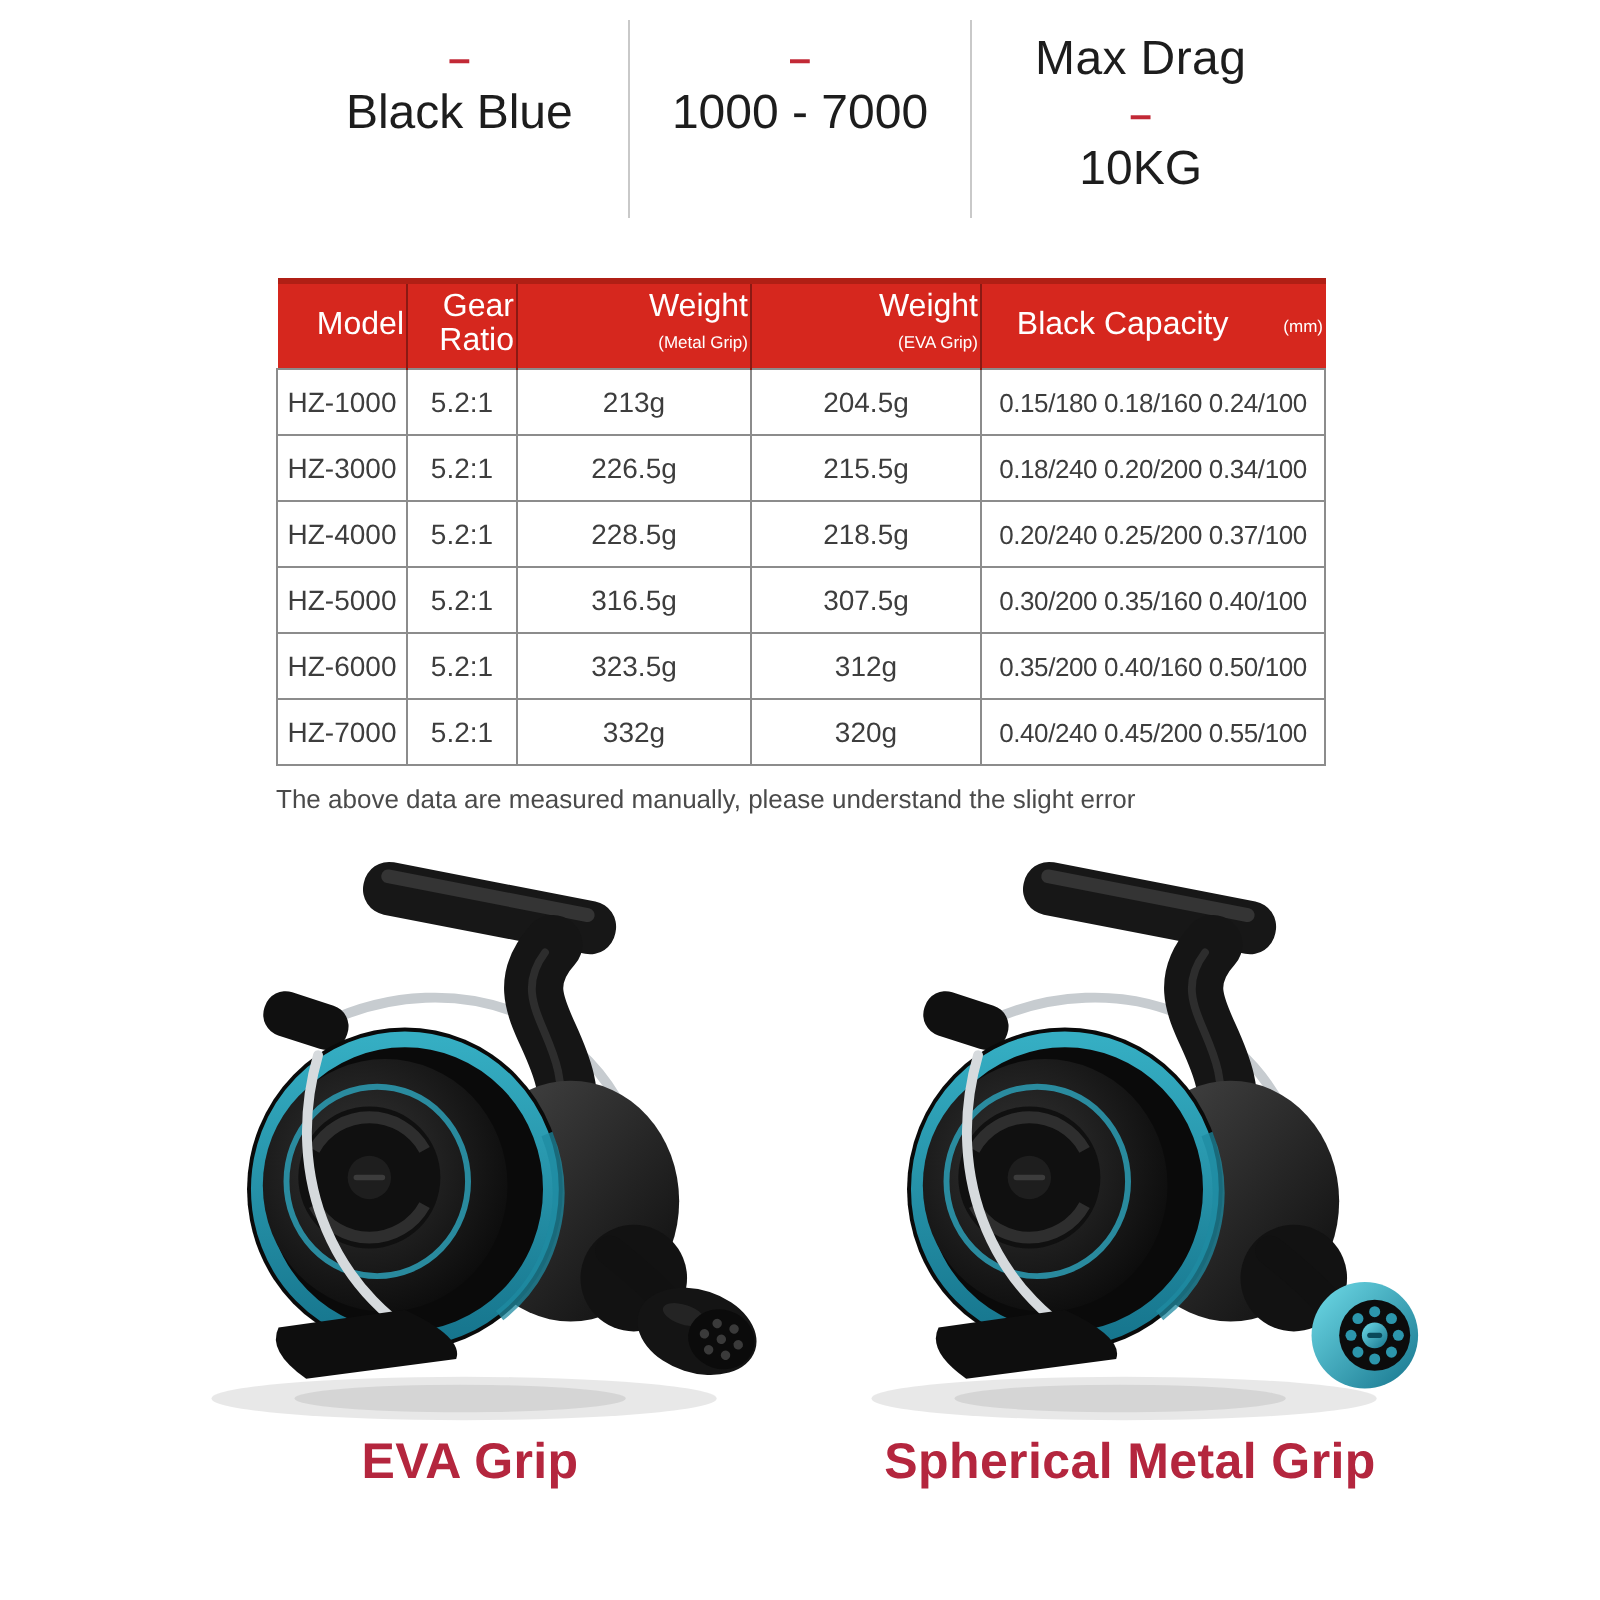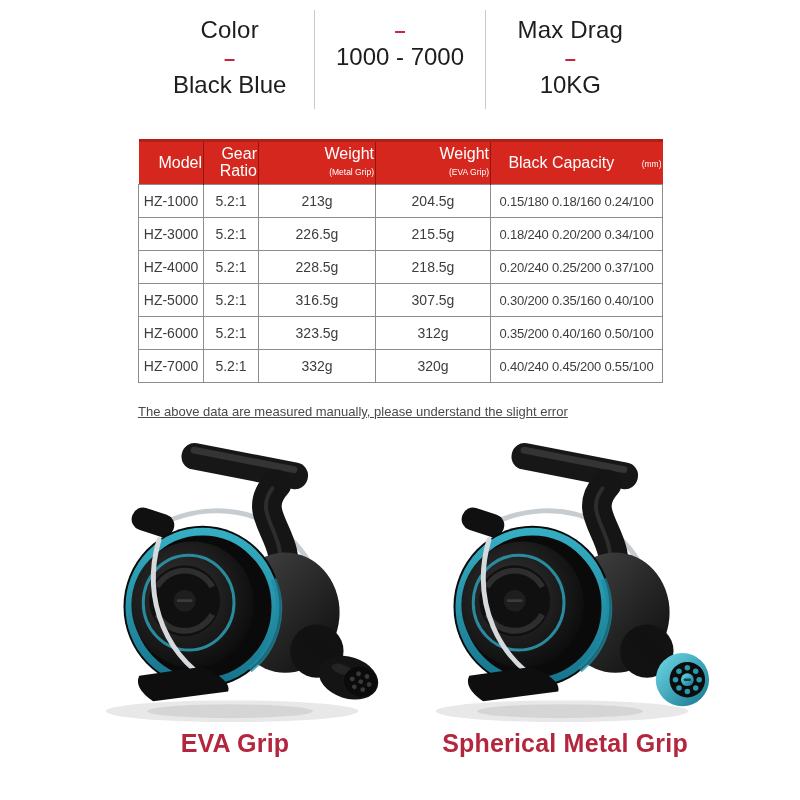--- a/index.html
+++ b/index.html
@@ -33,40 +33,39 @@
     border-left:1px solid rgba(0,0,0,.35); border-top:3px solid #b01f15; padding:2px 1px;
   }
   .spec-table thead th:first-child{border-left:none;}
   .spec-table thead .sub{font-size:8.5px; vertical-align:1px; letter-spacing:0; white-space:nowrap;margin-left:23px;}
   .spec-table tbody td{
     border:1px solid var(--border-gray); height:33px; text-align:center; vertical-align:middle;
     font-size:14px; color:var(--text-body); padding:0 1px; white-space:nowrap;
   }
   .spec-table tbody td:last-child{font-size:13px; letter-spacing:-.2px;}
   .note{
-    width:524px; margin:21px auto 0; font-size:13px; color:var(--note-gray); text-align:left;text-decoration:underline;
+    width:524px; margin:9px auto 0; font-size:13px; color:var(--note-gray); text-align:left;
   }
   
   .reels{width:650px; margin:14px auto 0; display:flex; justify-content:space-between;}
   .reel{width:320px; display:flex; flex-direction:column; align-items:center;}
   .reel svg.reel-svg{width:310px; height:296px; display:block;}
   .reel-caption{
     margin-top:0px; font-size:25px; font-weight:bold; color:var(--accent-crimson);
     letter-spacing:.2px; text-align:center;
   }
   .svg-defs{position:absolute; width:0; height:0; overflow:hidden;}
 </style>
 </head>
 <body>
 
 <div class="page">
 
   <div class="specs">
     <div class="spec">
-      <div class="spec-title">Color</div>
       <div class="spec-dash">–</div>
       <div class="spec-value">Black Blue</div>
     </div>
     <div class="spec">
       <div class="spec-dash">–</div>
       <div class="spec-value">1000 - 7000</div>
     </div>
     <div class="spec">
       <div class="spec-title">Max Drag</div>
       <div class="spec-dash">–</div>

